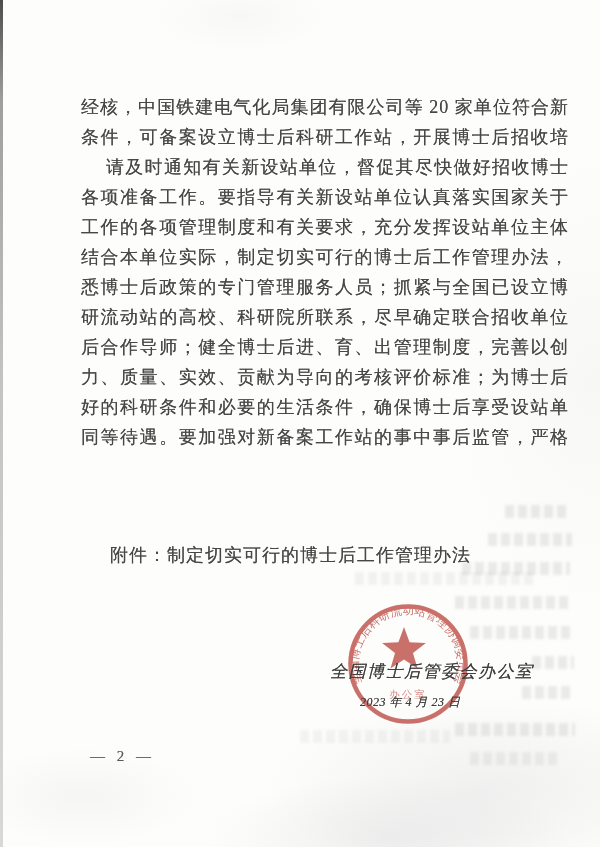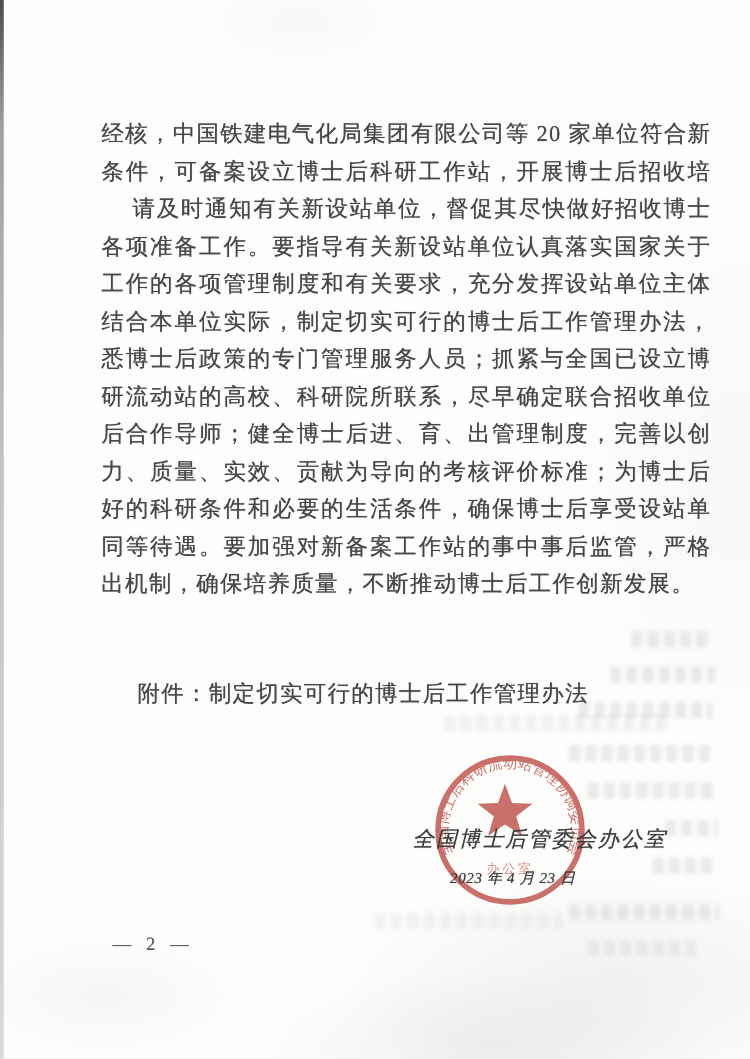--- a/index.html
+++ b/index.html
@@ -52,21 +52,20 @@
     <div class="line full ind">请及时通知有关新设站单位，督促其尽快做好招收博士后的</div>
     <div class="line full">各项准备工作。要指导有关新设站单位认真落实国家关于博士后</div>
     <div class="line full">工作的各项管理制度和有关要求，充分发挥设站单位主体作用，</div>
     <div class="line full">结合本单位实际，制定切实可行的博士后工作管理办法，配备熟</div>
     <div class="line full">悉博士后政策的专门管理服务人员；抓紧与全国已设立博士后科</div>
     <div class="line full">研流动站的高校、科研院所联系，尽早确定联合招收单位和博士</div>
     <div class="line full">后合作导师；健全博士后进、育、出管理制度，完善以创新能</div>
     <div class="line full">力、质量、实效、贡献为导向的考核评价标准；为博士后提供良</div>
     <div class="line full">好的科研条件和必要的生活条件，确保博士后享受设站单位职工</div>
     <div class="line full">同等待遇。要加强对新备案工作站的事中事后监管，严格落实退</div>
-    <div class="line">出机制，确保培养质量，不断推动博士后工作创新发展。</div>
   </div>
 
   <div class="attachment">附件：制定切实可行的博士后工作管理办法</div>
 
   <div class="ghost" style="left:505px;top:505px;width:65px;"></div>
   <div class="ghost" style="left:488px;top:533px;width:84px;"></div>
   <div class="ghost" style="left:462px;top:562px;width:108px;"></div>
   <div class="ghost" style="left:355px;top:572px;width:180px;opacity:.3;"></div>
   <div class="ghost" style="left:455px;top:596px;width:117px;"></div>
   <div class="ghost" style="left:470px;top:626px;width:102px;"></div>

